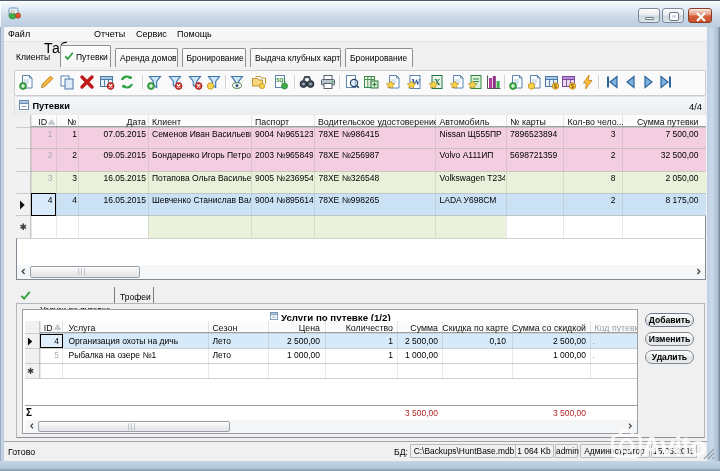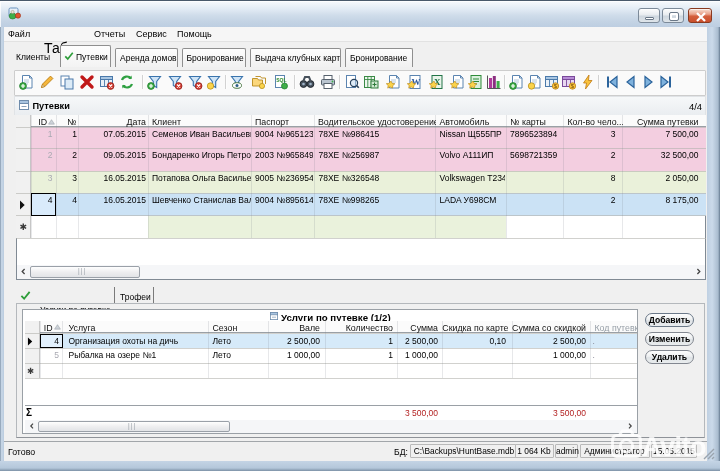--- a/index.html
+++ b/index.html
@@ -464,21 +464,21 @@
 <div class="vline" style="left:268px;top:321px;height:57px"></div>
 <div class="vline" style="left:325px;top:321px;height:57px"></div>
 <div class="vline" style="left:397px;top:321px;height:57px"></div>
 <div class="vline" style="left:442px;top:321px;height:57px"></div>
 <div class="vline" style="left:512px;top:321px;height:57px"></div>
 <div class="vline" style="left:590px;top:321px;height:57px"></div>
 <div class="vline" style="left:40px;top:321px;height:57px"></div>
 <div class="cellR grid-h" style="left:40px;top:322.5px;width:15px;">ID</div>
 <div class="cellL grid-h" style="left:66px;top:322.5px;width:142px;">Услуга</div>
 <div class="cellL grid-h" style="left:210px;top:322.5px;width:58px;">Сезон</div>
-<div class="cellR grid-h" style="left:268px;top:322.5px;width:54.5px;">Вале</div>
+<div class="cellR grid-h" style="left:268px;top:322.5px;width:54.5px;">Цена</div>
 <div class="cellR grid-h" style="left:325px;top:322.5px;width:70.5px;">Количество</div>
 <div class="cellR grid-h" style="left:397px;top:322.5px;width:43.5px;">Сумма</div>
 <div class="cellR grid-h" style="left:442px;top:322.5px;width:69px;">Скидка по карте</div>
 <div class="cellR grid-h" style="left:512px;top:322.5px;width:76.5px;">Сумма со скидкой</div>
 <div class="cellL grid-h" style="left:592px;top:322.5px;width:45px;"><span style="color:#98a0a8">Код путевки</span></div>
 <svg class="abs" style="left:54px;top:324px" width="7" height="6" viewBox="0 0 8 7">
       <path d="M4 .8L7.4 6H.6z" fill="#cdd3d9" stroke="#9aa2aa" stroke-width=".7"></path>
     </svg>
 <div class="cellR" style="left:40px;top:335.5px;width:21.5px;color:#000">4</div>
 <div class="cellL" style="left:66px;top:335.5px;width:141px;">Организация охоты на дичь</div>

